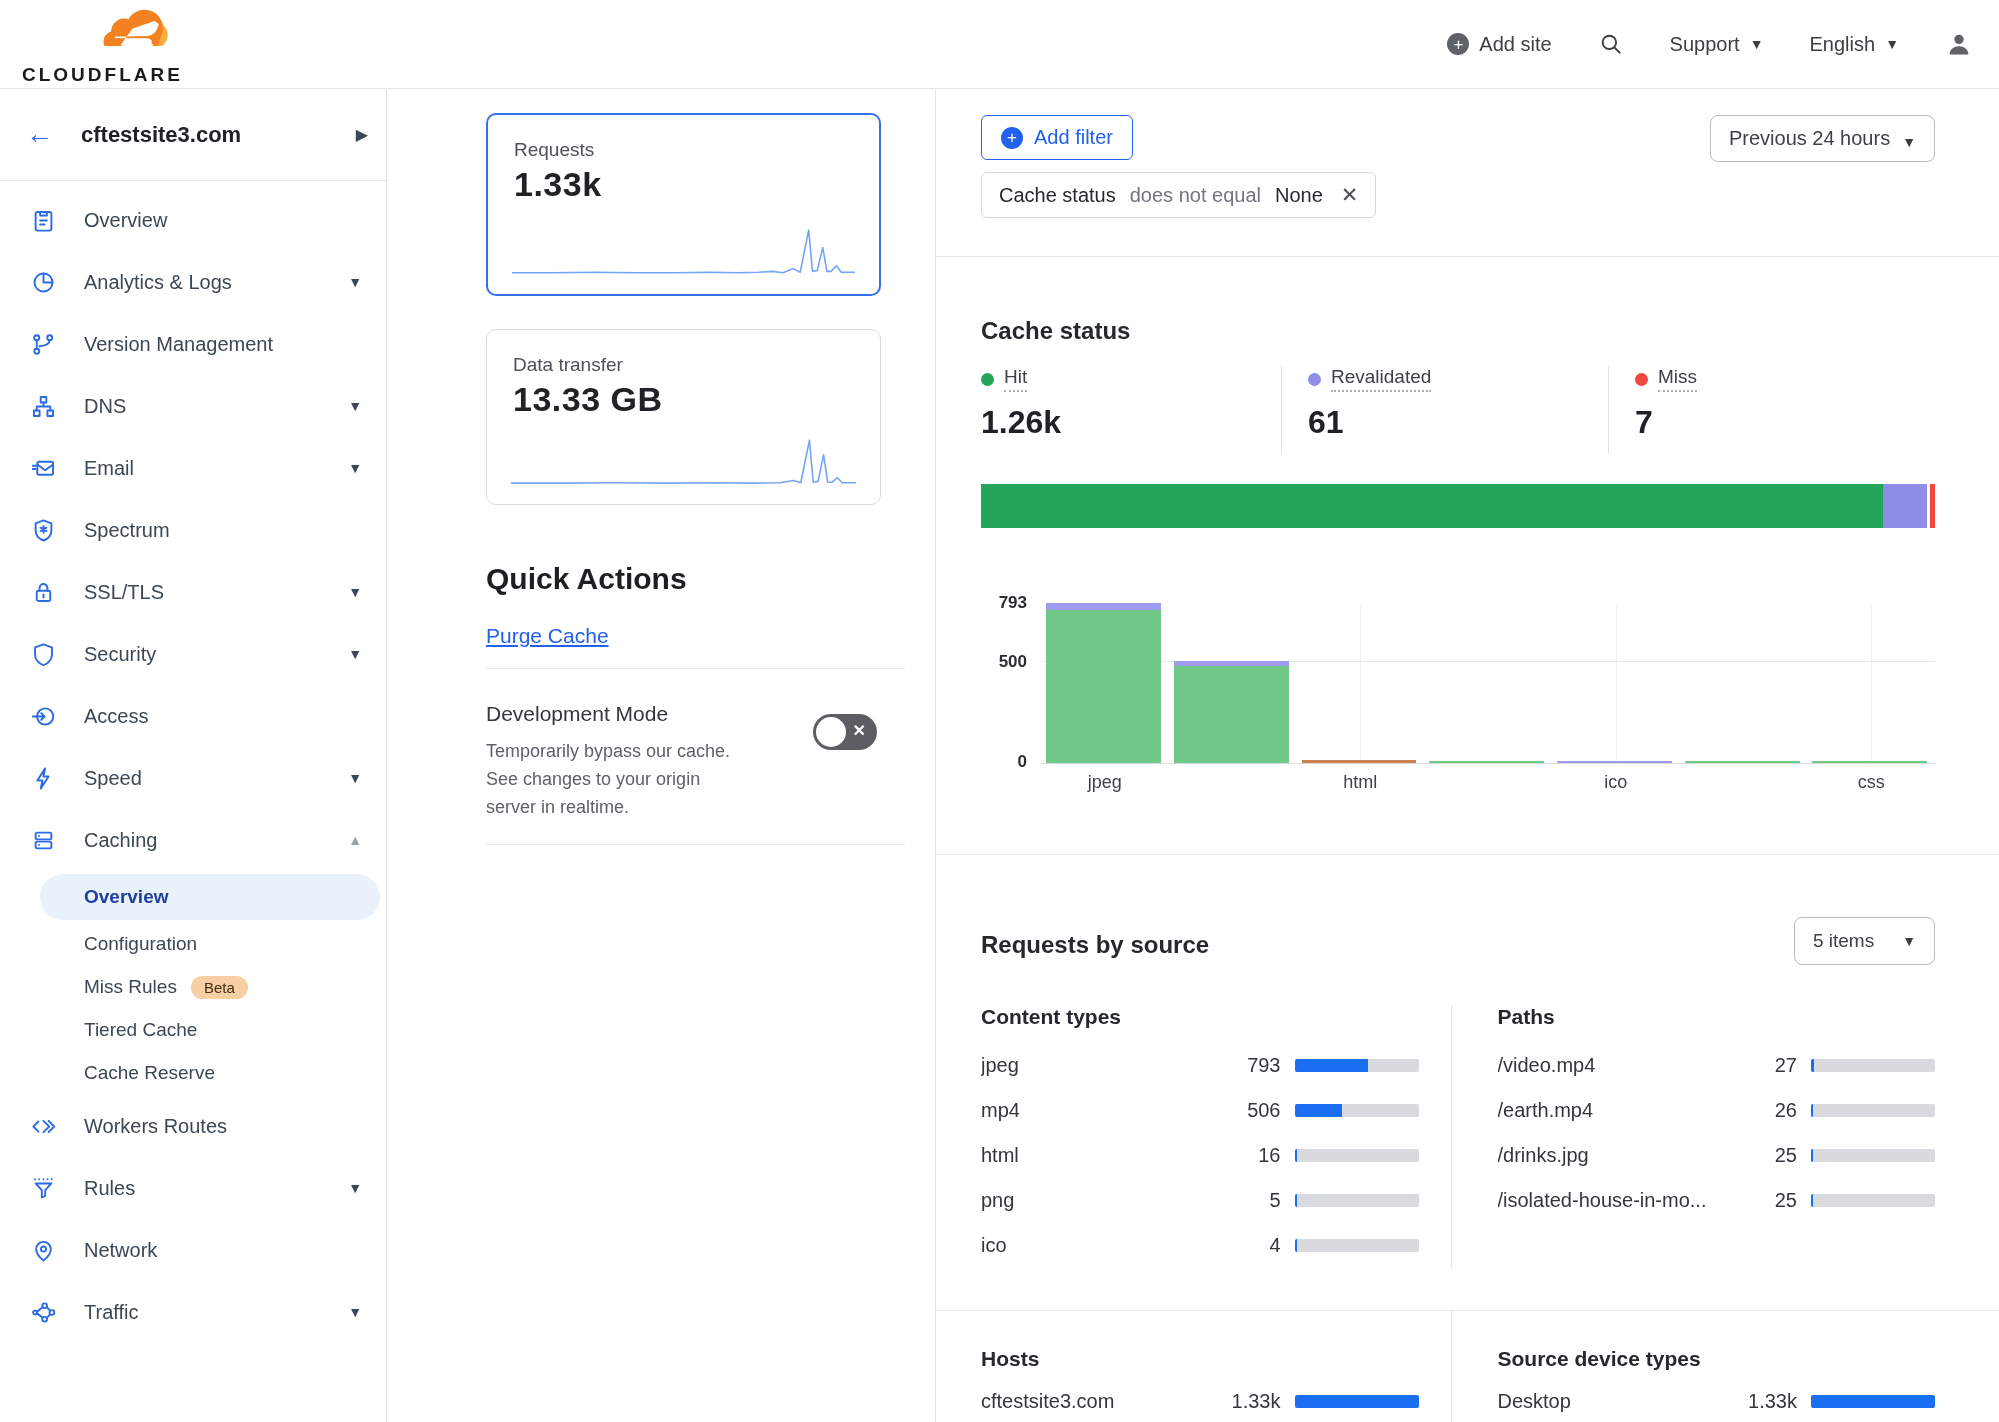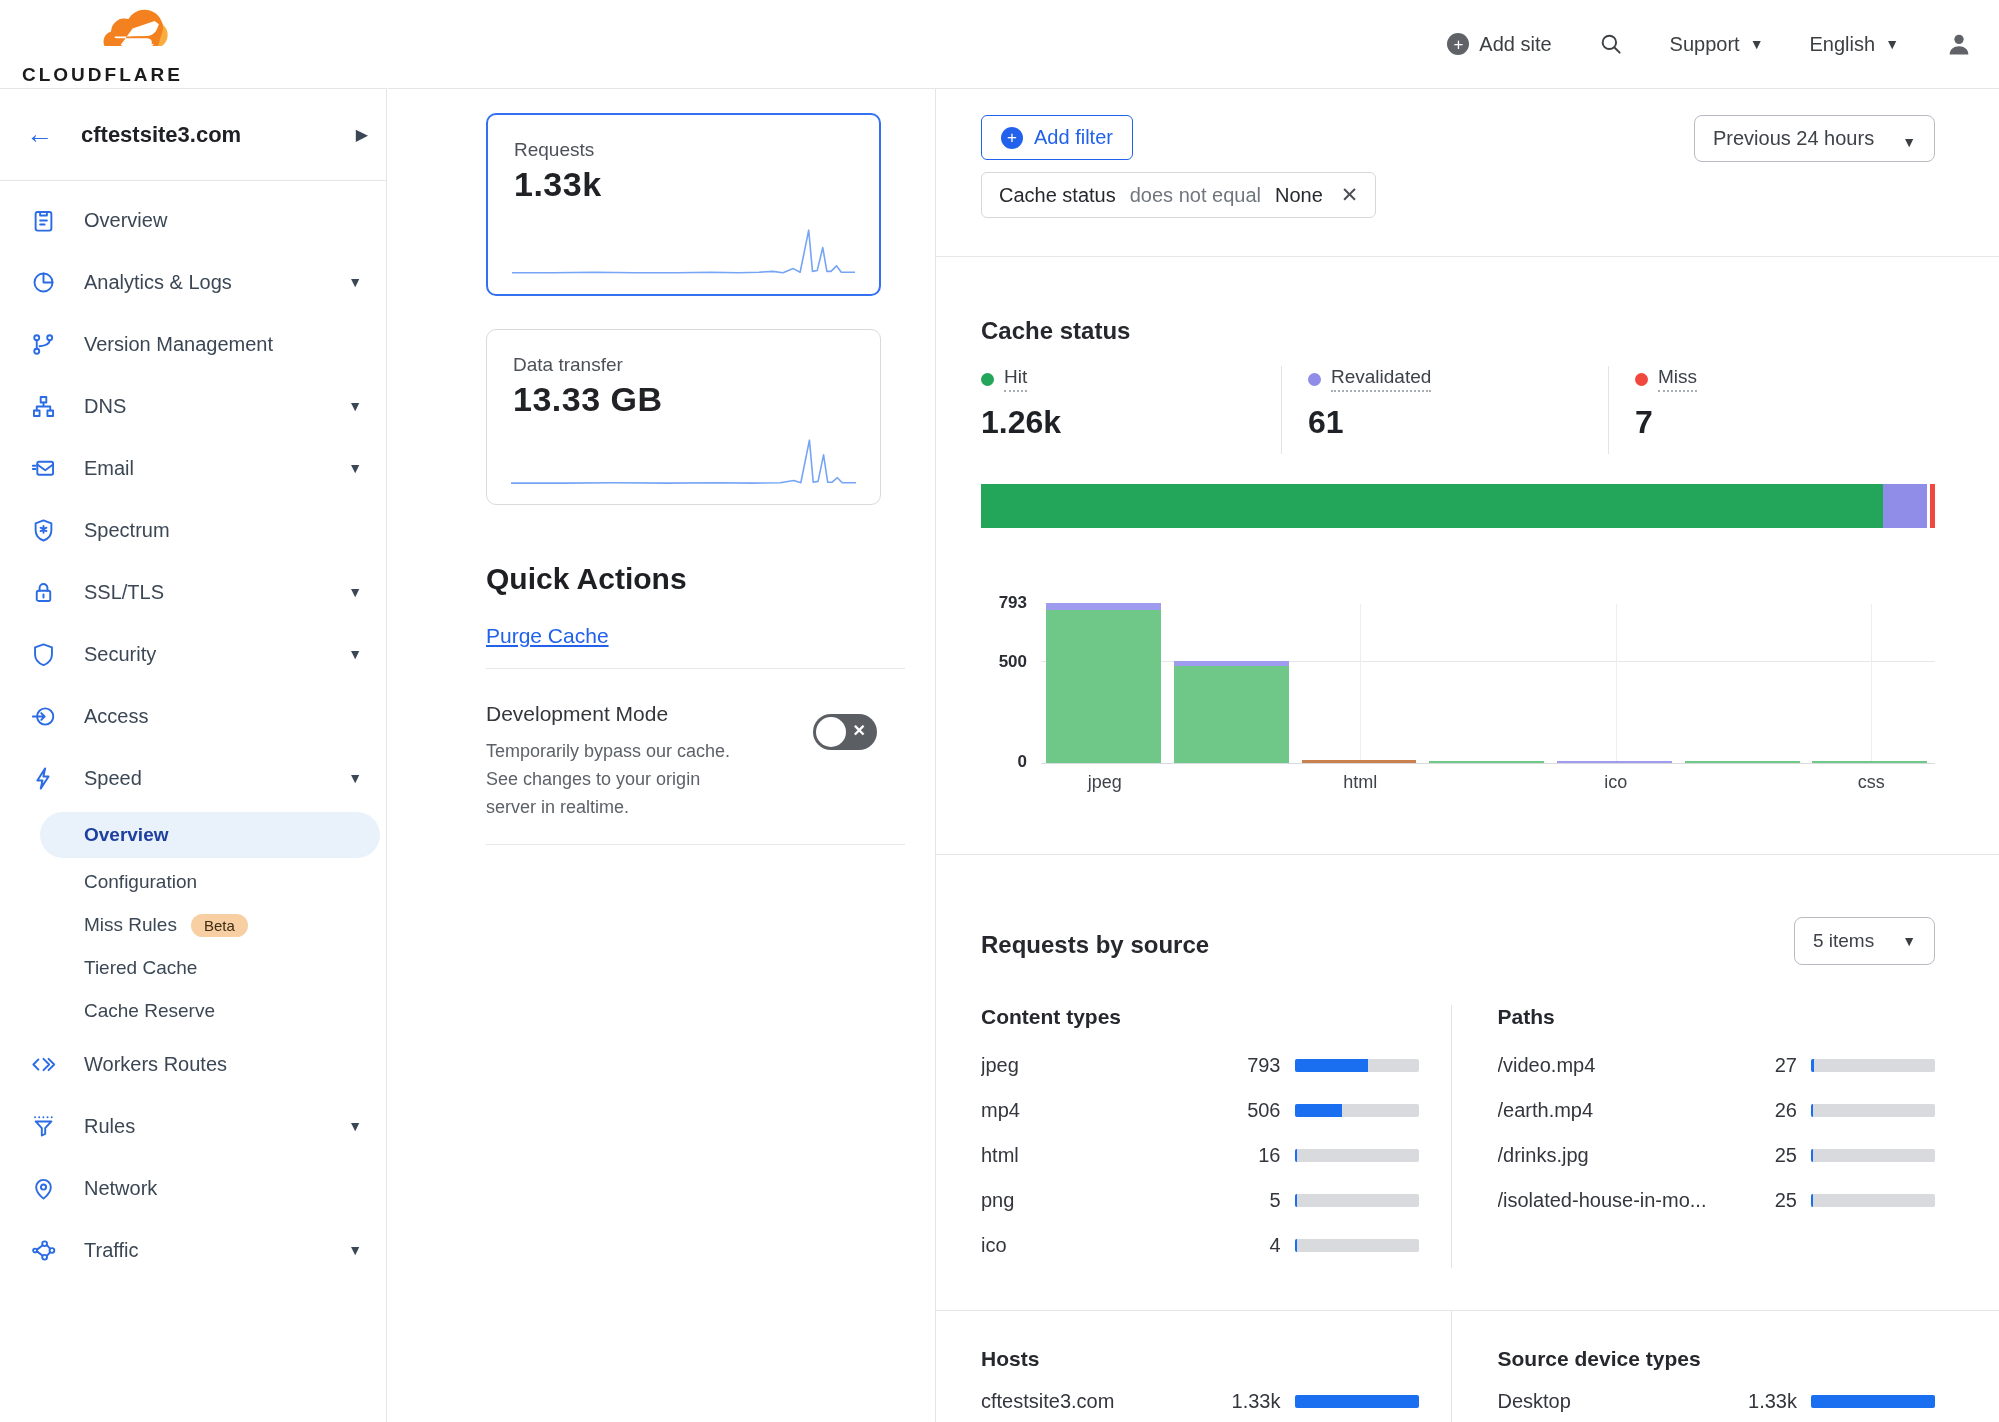--- a/index.html
+++ b/index.html
@@ -55,21 +55,21 @@
 
 
 .right{position:absolute;top:88px;left:935px;right:0;bottom:0;border-top:1px solid #e4e5e9;border-left:1px solid #e4e5e9;background:#fff}
 .filter-bar{position:relative;padding:26px 64px 0 45px}
 .add-filter{display:inline-flex;align-items:center;gap:11px;border:1.5px solid #2161ec;color:#2161ec;font-size:20px;border-radius:6px;padding:10px 19px;background:#fff;cursor:pointer}
 .plus-circle{width:22px;height:22px;border-radius:50%;background:#2161ec;color:#fff;display:flex;align-items:center;justify-content:center;font-size:17px;line-height:1}
 .chip-row{margin-top:12px}
 .chip{display:inline-flex;align-items:center;gap:12px;border:1px solid #d6d7db;border-radius:6px;padding:10px 17px;font-size:20px;color:#26282d;background:#fff}
 .chip .op{color:#70757e;margin:0 2px}
 .chip-x{color:#4c4f55;font-size:21px;cursor:pointer;margin-left:6px}
-.timerange{position:absolute;right:64px;top:26px;border:1px solid #b8bbc2;border-radius:8px;padding:11px 18px;font-size:20px;color:#3d4148;display:flex;gap:28px;align-items:flex-end;background:#fff;cursor:pointer}
+.timerange{position:absolute;right:64px;top:26px;border:1px solid #b8bbc2;border-radius:8px;padding:11px 18px;font-size:20px;color:#3d4148;display:flex;gap:12px;align-items:flex-end;background:#fff;cursor:pointer}
 .hr-full{height:1px;background:#e7e7ea;margin-top:38px}
 .cs-section{padding:60px 64px 0 45px}
 .cs-title{font-size:24px;font-weight:700;color:#26282d}
 .stats{display:flex;margin-top:21px}
 .stat{flex:1;height:88px}
 .stat+.stat{border-left:1px solid #e2e3e7;padding-left:26px}
 .stat-head{display:flex;align-items:center;gap:10px}
 .stat-dot{width:13px;height:13px;border-radius:50%}
 .stat-label{font-size:19px;color:#3c4148;border-bottom:2px dotted #a8adb5;padding-bottom:2px;cursor:help}
 .stat-value{font-size:32px;font-weight:700;color:#1e2126;margin-top:12px}
@@ -248,20 +248,31 @@
         </div>
         <div class="nav-item">
           <span class="nav-icon">
             <svg viewBox="0 0 24 24">
               <path d="M13.5 3L6.5 13.8h4.6L9.5 21l7-10.8h-4.6z"></path>
             </svg>
           </span>
           <span>Speed</span>
           <span class="nav-caret ">▼</span>
         </div>
+        <div class="nav-item">
+          <span class="nav-icon">
+            <svg viewBox="0 0 24 24">
+              <rect x="5" y="5" width="14" height="6" rx="1.4"></rect>
+              <rect x="5" y="13" width="14" height="6" rx="1.4"></rect>
+              <path d="M8 8h.01M8 16h.01"></path>
+            </svg>
+          </span>
+          <span>Caching</span>
+          <span class="nav-caret up">▲</span>
+        </div>
         <div class="sub-item active">
           <span>Overview</span>
         </div>
         <div class="sub-item">
           <span>Configuration</span>
         </div>
         <div class="sub-item">
           <span>Miss Rules</span>
           <span class="beta">Beta</span>
         </div>

